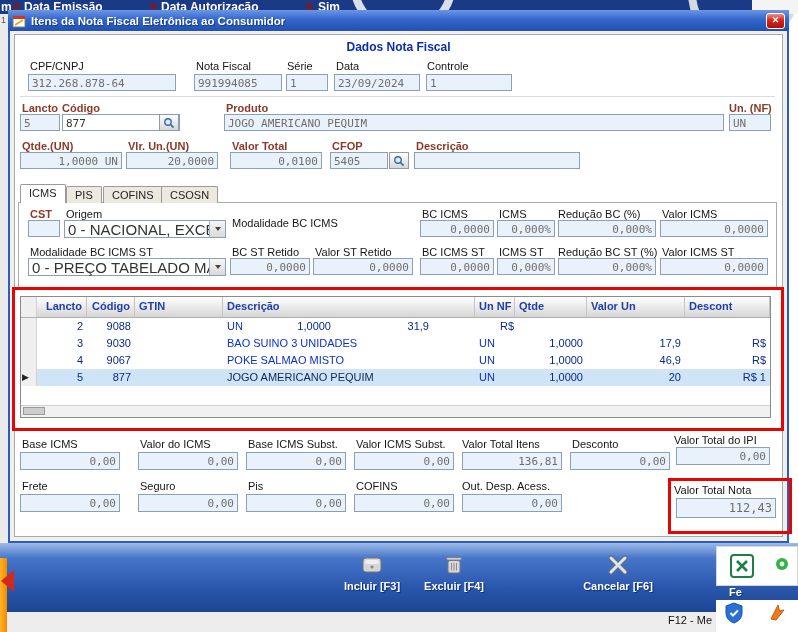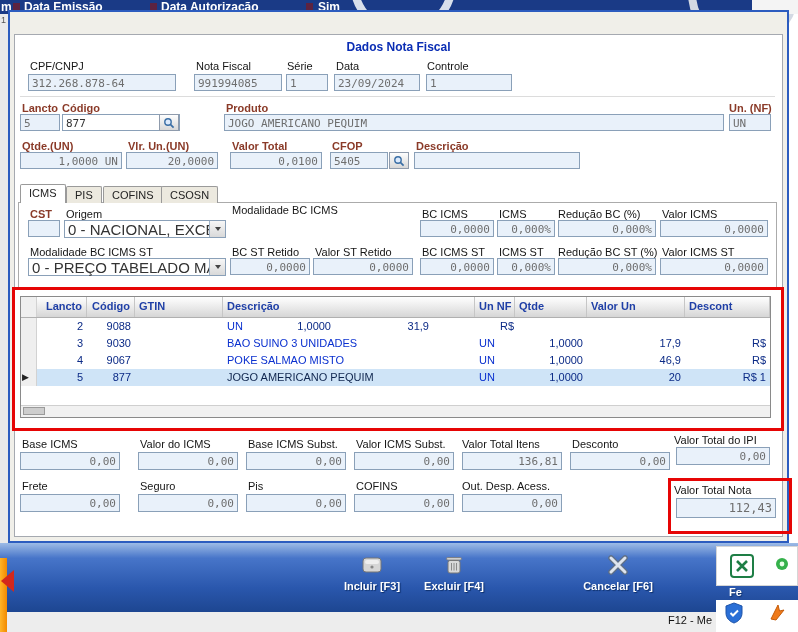--- a/index.html
+++ b/index.html
@@ -89,20 +89,29 @@
   <span class="sqm" style="left:13px"></span>
   <span class="topfrag" style="left:24px">Data Emissão</span>
   <span class="sqm" style="left:150px"></span>
   <span class="topfrag" style="left:161px">Data Autorização</span>
   <span class="sqm" style="left:306px"></span>
   <span class="topfrag" style="left:318px">Sim</span>
   <div class="sliver" style="left:0;top:14px;width:8px;height:529px"></div>
   <span class="tinyfrag" style="left:1px;top:15px">1</span>
 
   <div class="dlg-frame"></div>
+  <div class="titlebar">
+    <svg width="14" height="14" viewBox="0 0 14 14">
+      <rect x="1" y="2" width="12" height="11" fill="#fff" stroke="#7a7a7a"></rect>
+      <rect x="1" y="2" width="12" height="3" fill="#c23b22"></rect>
+      <path d="M3 11 L11 6" stroke="#e8a715" stroke-width="2"></path>
+    </svg>
+    <span class="titletxt">Itens da Nota Fiscal Eletrônica ao Consumidor</span>
+    <span class="closebtn">✕</span>
+  </div>
   <div class="panel"></div>
 
   <div class="sectitle">Dados Nota Fiscal</div>
 
   <span class="lbl b" style="left:30px;top:60px">CPF/CNPJ</span>
   <span class="lbl b" style="left:196px;top:60px">Nota Fiscal</span>
   <span class="lbl b" style="left:287px;top:60px">Série</span>
   <span class="lbl b" style="left:336px;top:60px">Data</span>
   <span class="lbl b" style="left:427px;top:60px">Controle</span>
   <div class="fld" style="left:28px;top:74px;width:148px">312.268.878-64</div>
@@ -145,21 +154,21 @@
   <div class="fld" style="left:414px;top:152px;width:166px"></div>
 
   <div class="tab active" style="left:20px;top:184px;height:19px">ICMS</div>
   <div class="tab" style="left:66px;top:186px;height:17px">PIS</div>
   <div class="tab" style="left:103px;top:186px;height:17px">COFINS</div>
   <div class="tab" style="left:161px;top:186px;height:17px">CSOSN</div>
   <div class="tabpanel"></div>
 
   <span class="lbl m" style="left:30px;top:208px">CST</span>
   <span class="lbl" style="left:66px;top:208px">Origem</span>
-  <span class="lbl" style="left:232px;top:204px">Modalidade BC ICMS</span>
+  <span class="lbl" style="left:232px;top:217px">Modalidade BC ICMS</span>
   <span class="lbl" style="left:422px;top:208px">BC ICMS</span>
   <span class="lbl" style="left:499px;top:208px">ICMS</span>
   <span class="lbl" style="left:558px;top:208px">Redução BC (%)</span>
   <span class="lbl" style="left:662px;top:208px">Valor ICMS</span>
   <div class="fld" style="left:28px;top:220px;width:32px"></div>
   <div class="sel" style="left:64px;top:220px;width:162px">
     <span class="txt">0 - NACIONAL, EXCETC</span>
     <span class="dd">
         <span class="arr"></span>
       </span>

